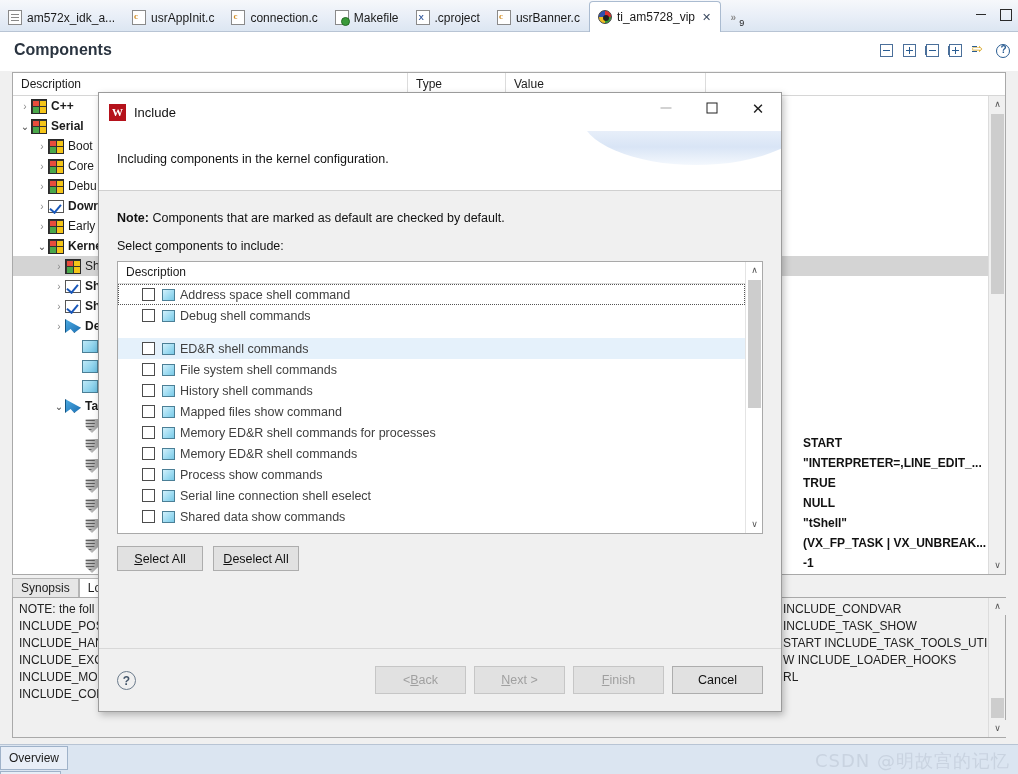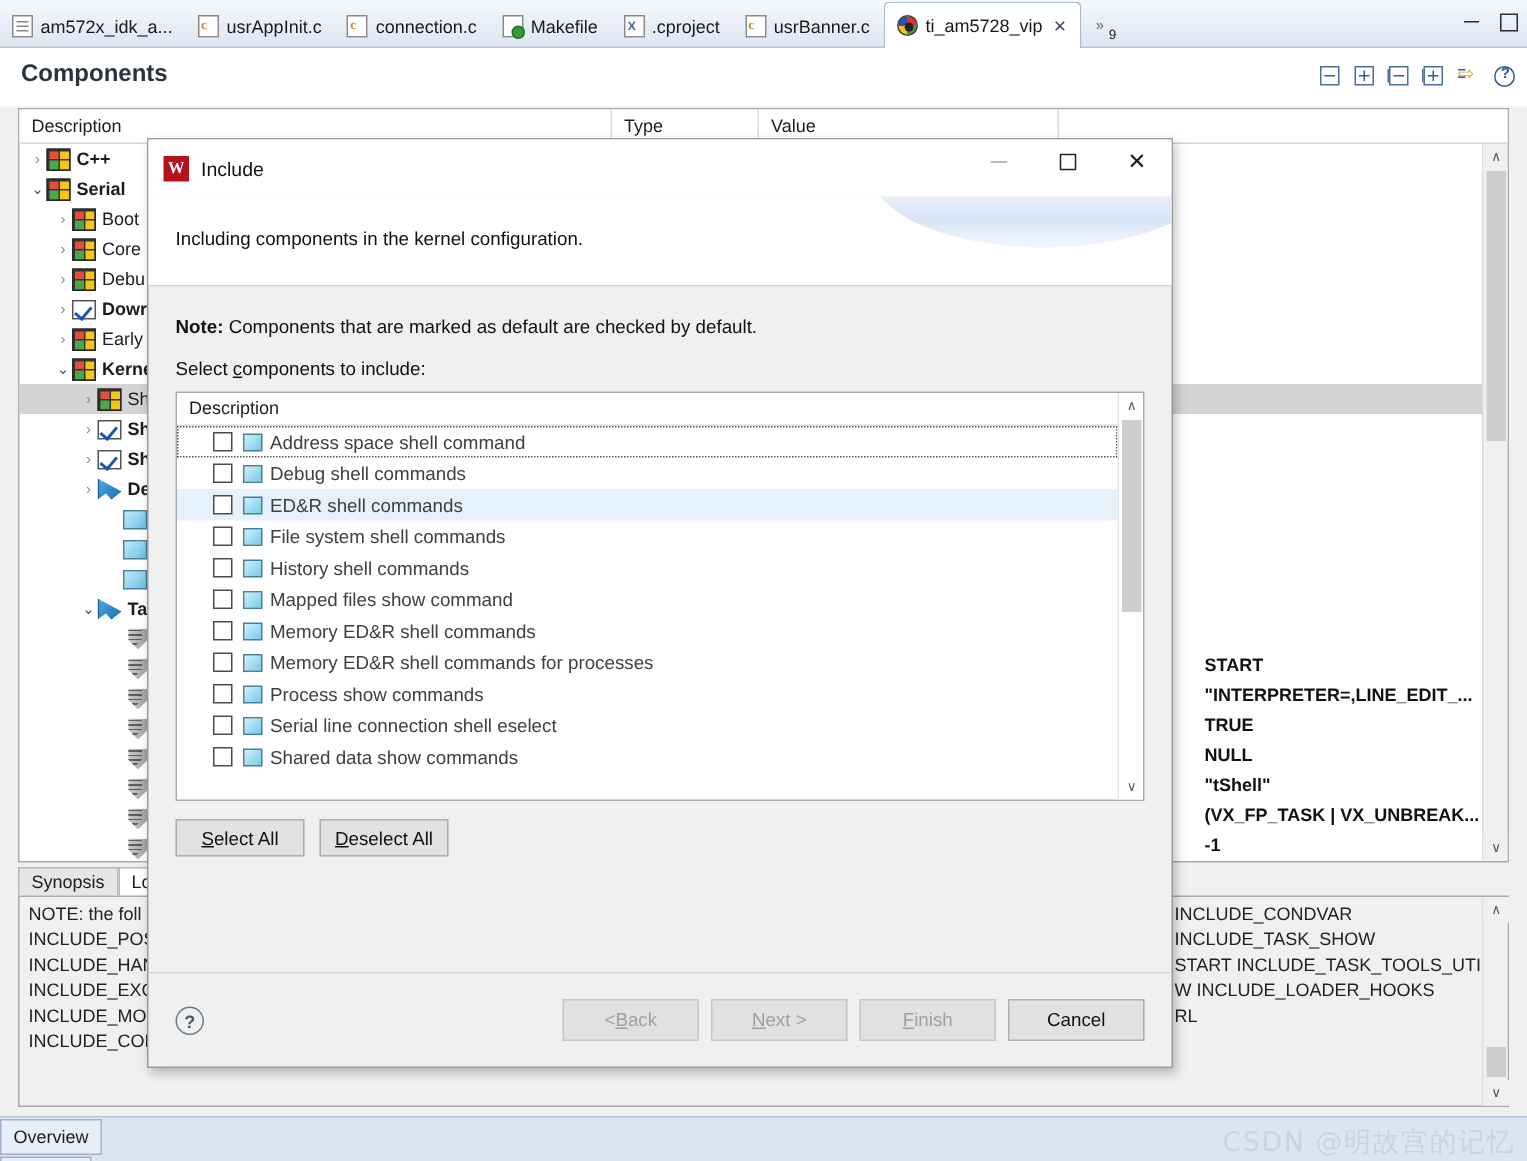--- a/index.html
+++ b/index.html
@@ -276,21 +276,21 @@
   .list-main { flex:1; position:relative; }
   .list-head {
     height:22px; border-bottom:1px solid #dcdcdc; font-size:12px;
     padding:3px 0 0 8px; color:#1c1c1c; background:#ffffff;
   }
   .lrow {
     display:flex; align-items:center; height:21px; padding-left:24px;
     font-size:12.5px; color:#404040;
   }
   .lrow.focus { outline:1px dotted #555; outline-offset:-1px; }
-  .lrow.hl { background:#e5f1fb; }
+  .lrow.hl { background:#e5f1fb;margin-top:12px; }
   .cb {
     width:13px; height:13px; border:1px solid #4c4c4c; background:#fff;
     flex:0 0 13px; margin-right:7px;
   }
   .lico {
     width:13px; height:12px; flex:0 0 13px; margin-right:5px;
     background:linear-gradient(135deg,#d2f0fb 0%, #9fdcf2 55%, #79c9e6 100%);
     border:1px solid #4b7f96;
   }
   .list-sb { width:17px; background:#ffffff; position:relative; flex:0 0 17px; border-left:1px solid #e4e4e4;}
@@ -655,26 +655,26 @@
                 <span>History shell commands</span>
               </div>
               <div class="lrow">
                 <span class="cb"></span>
                 <span class="lico"></span>
                 <span>Mapped files show command</span>
               </div>
               <div class="lrow">
                 <span class="cb"></span>
                 <span class="lico"></span>
+                <span>Memory ED&amp;R shell commands for processes</span>
+              </div>
+              <div class="lrow">
+                <span class="cb"></span>
+                <span class="lico"></span>
                 <span>Memory ED&amp;R shell commands</span>
-              </div>
-              <div class="lrow">
-                <span class="cb"></span>
-                <span class="lico"></span>
-                <span>Memory ED&amp;R shell commands for processes</span>
               </div>
               <div class="lrow">
                 <span class="cb"></span>
                 <span class="lico"></span>
                 <span>Process show commands</span>
               </div>
               <div class="lrow">
                 <span class="cb"></span>
                 <span class="lico"></span>
                 <span>Serial line connection shell eselect</span>

